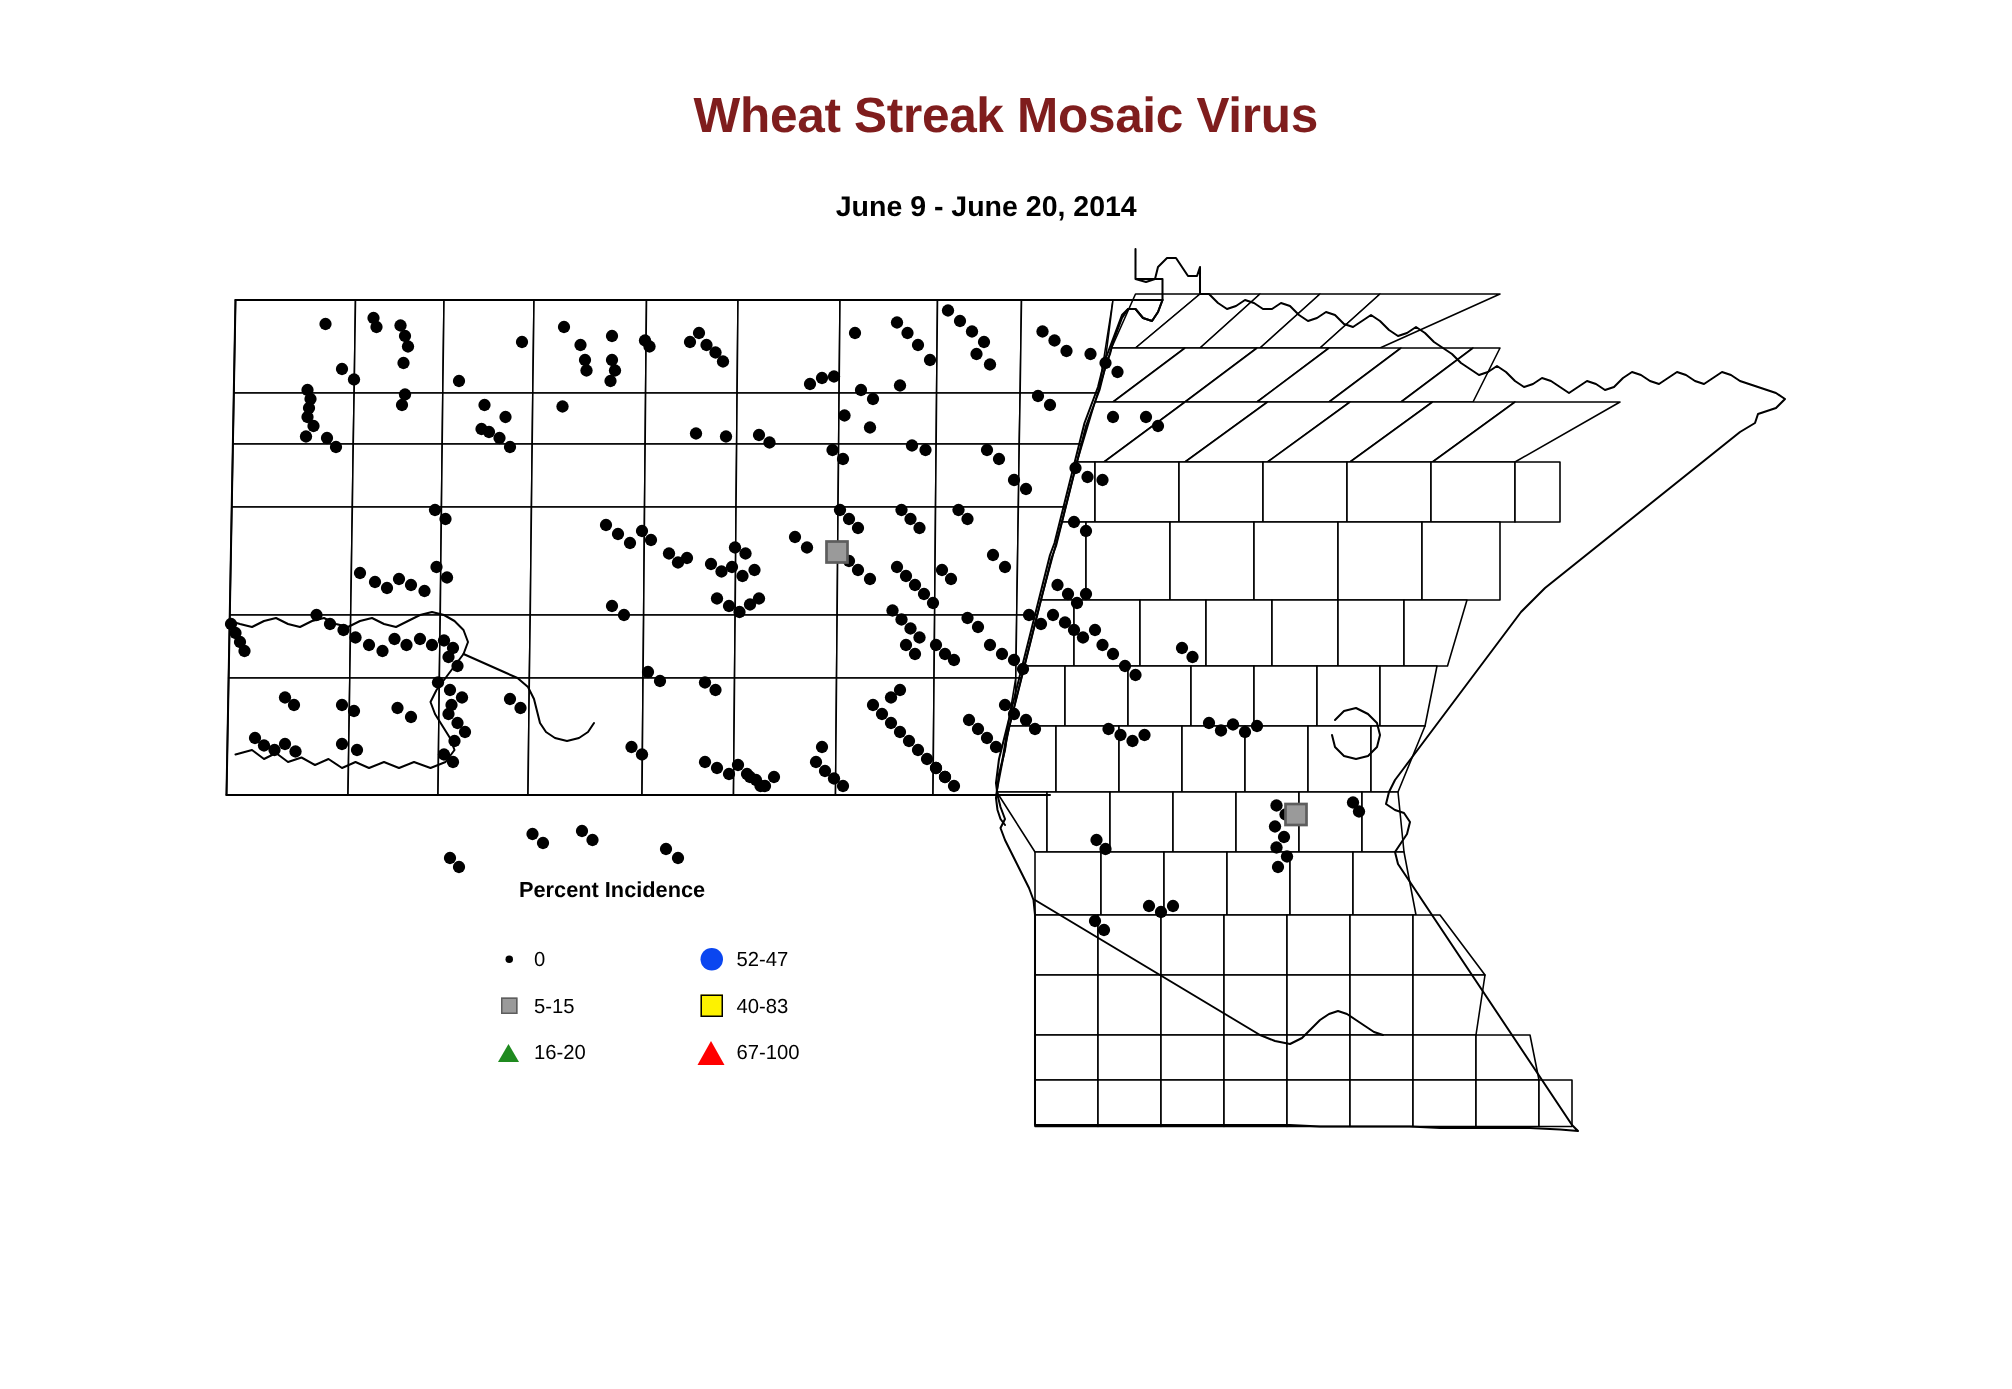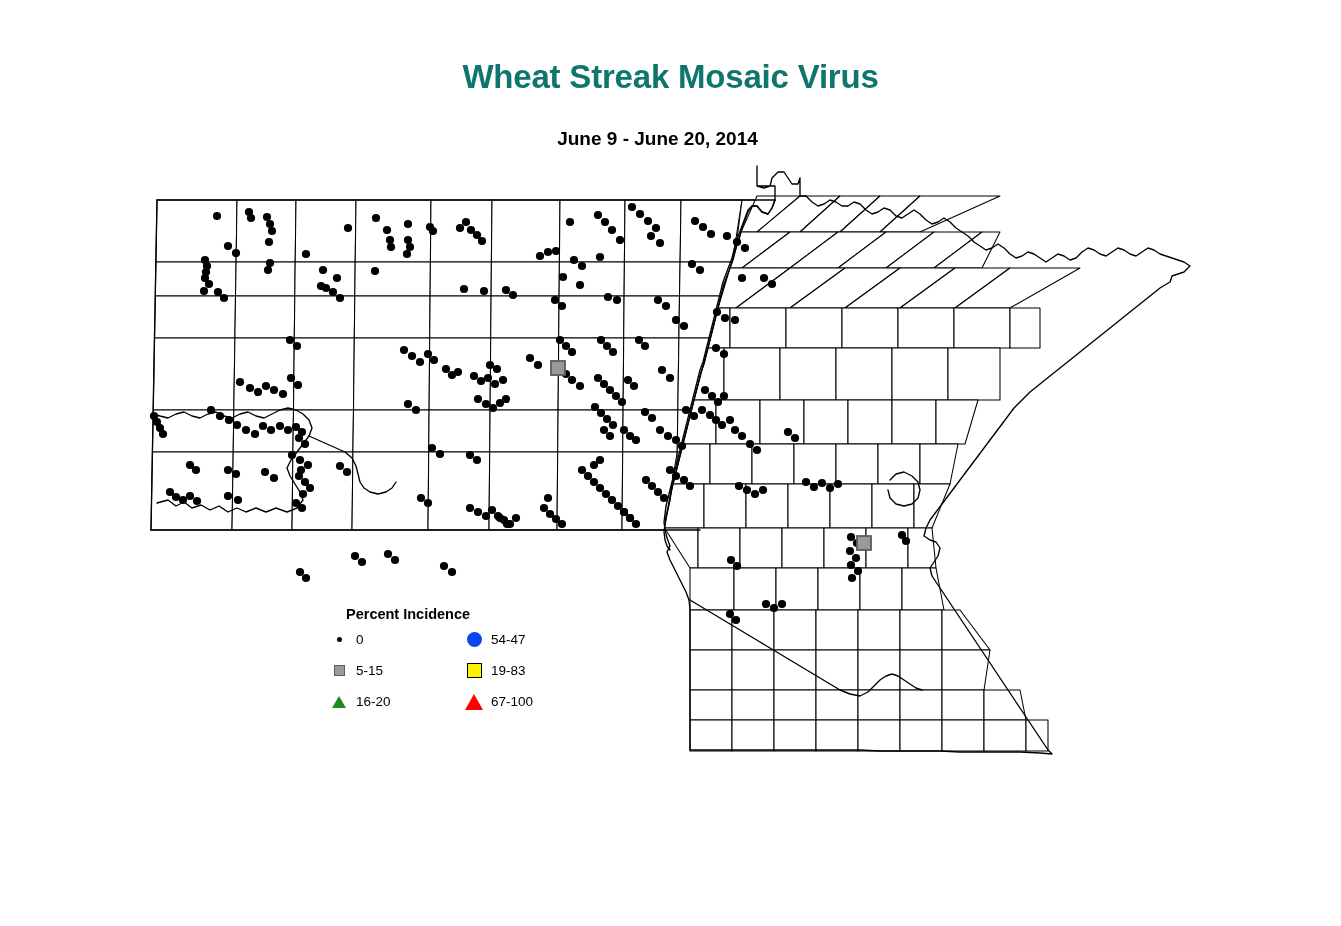--- a/index.html
+++ b/index.html
@@ -22,21 +22,21 @@
     background: #ffffff;
   }
   .title {
     position: absolute;
     left: 0;
     top: 58px;
     width: 1341px;
     text-align: center;
     font-size: 33px;
     font-weight: bold;
-    color: #0f766e;
+    color: #7f1d1d;
     letter-spacing: -0.2px;
   }
   .subtitle {
     position: absolute;
     left: 0;
     top: 128px;
     width: 1315px;
     text-align: center;
     font-size: 19px;
     font-weight: bold;
@@ -73,21 +73,20 @@
   }
   .pt0 { fill: #000000; stroke: none; }
   .legend-title {
     position: absolute;
     left: 346px;
     top: 586px;
     font-size: 14.5px;
     font-weight: bold;
     color: #000000;
     white-space: nowrap;
-    margin-top: 20px;
   }
   .legend {
     position: absolute;
     left: 326px;
     top: 624px;
     width: 280px;
   }
   .legend-col {
     position: absolute;
     top: 0;
@@ -646,27 +645,27 @@
             <span class="m-tri"></span>
           </span>
           <span class="legend-label">16-20</span>
         </div>
       </div>
     <div class="legend-col right" id="legend-right">
         <div class="legend-row">
           <span class="legend-mark">
             <span class="m-circle"></span>
           </span>
-          <span class="legend-label">54-47</span>
+          <span class="legend-label">52-47</span>
         </div>
         <div class="legend-row">
           <span class="legend-mark">
             <span class="m-ysquare"></span>
           </span>
-          <span class="legend-label">19-83</span>
+          <span class="legend-label">40-83</span>
         </div>
         <div class="legend-row">
           <span class="legend-mark">
             <span class="m-rtri"></span>
           </span>
           <span class="legend-label">67-100</span>
         </div>
       </div>
   </div>
 

